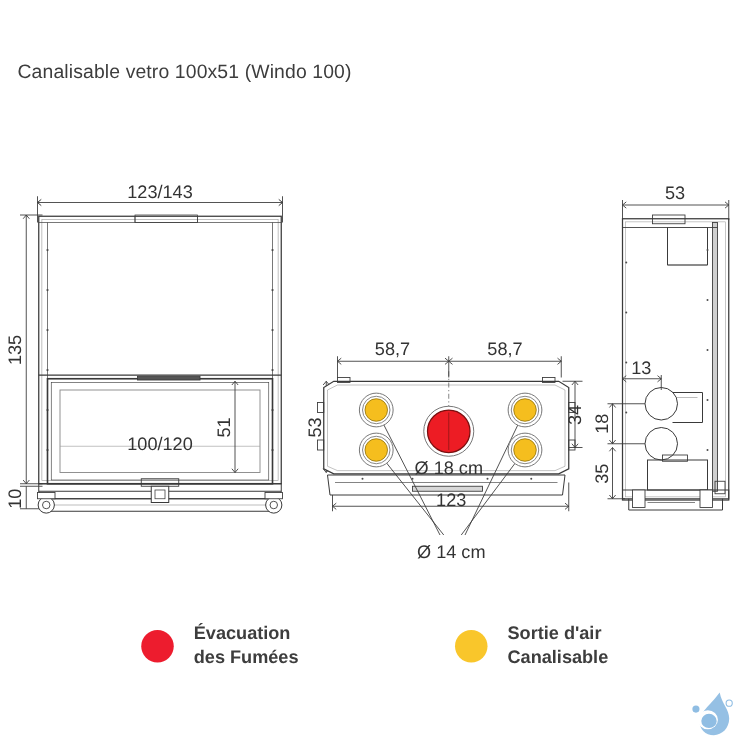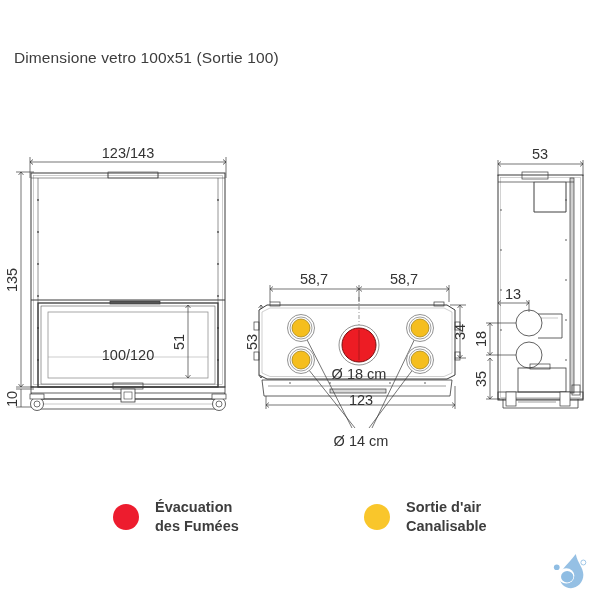--- a/index.html
+++ b/index.html
@@ -78,21 +78,21 @@
     top: 552px;
     width: 38px;
     height: 40px;
   }
 </style>
 </head>
 <body>
 
 <div id="page">
 
-  <div class="headline l1">Dimensione vetro 100x51 (Sortie 100)</div>
+  <div class="headline l1">Canalisable vetro 100x51 (Windo 100)</div>
 
   <svg class="drawing" viewBox="0 0 600 600">
     <defs>
       <marker id="tick" markerWidth="10" markerHeight="10" refX="5" refY="5" orient="auto">
         <path d="M3,2 L7,8" stroke="#333" stroke-width="1"></path>
       </marker>
       <marker id="arrIn" markerWidth="8" markerHeight="8" refX="7" refY="4" orient="auto">
         <path d="M0,4 L7,1.6 L7,6.4 Z" fill="#333"></path>
       </marker>
       <marker id="arrOut" markerWidth="8" markerHeight="8" refX="1" refY="4" orient="auto">

